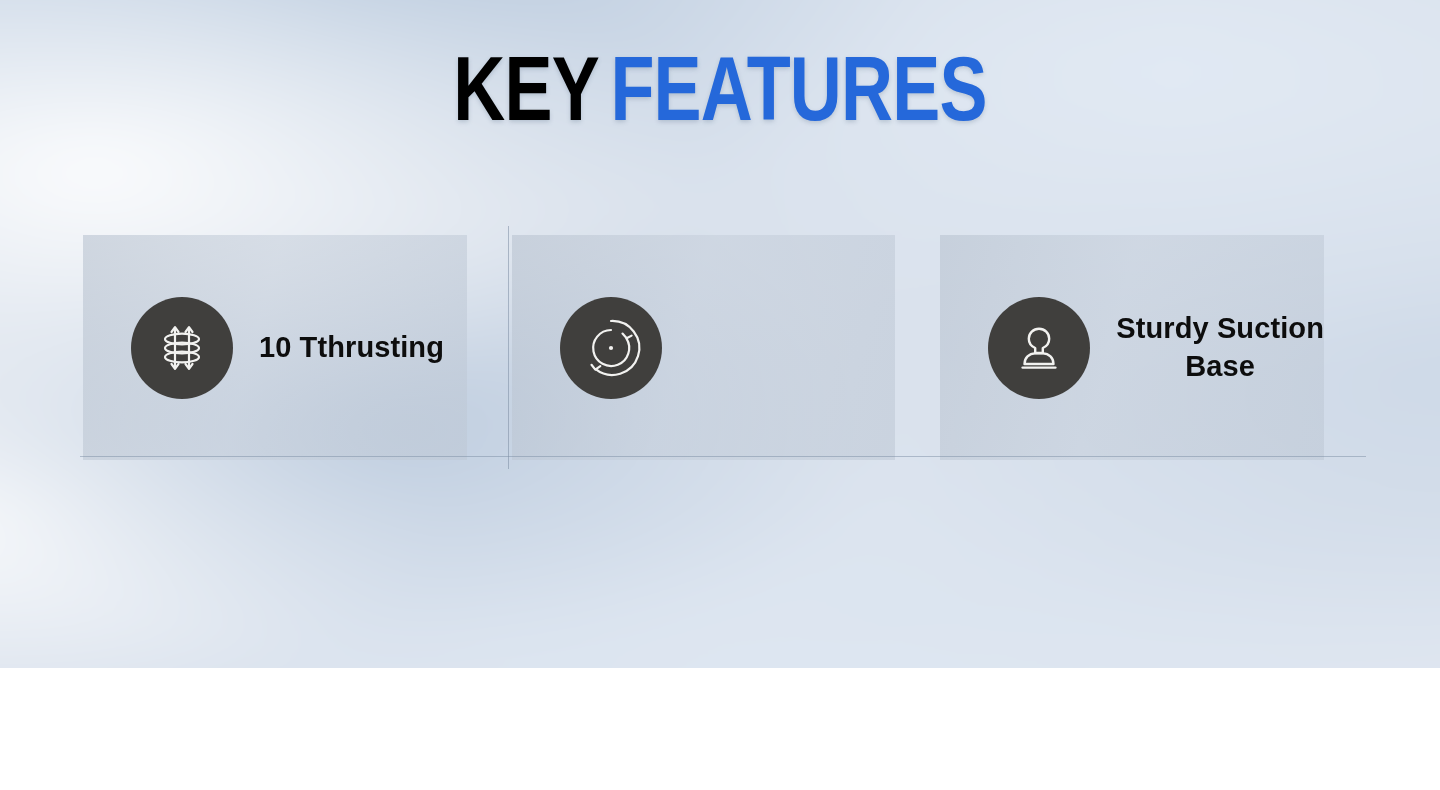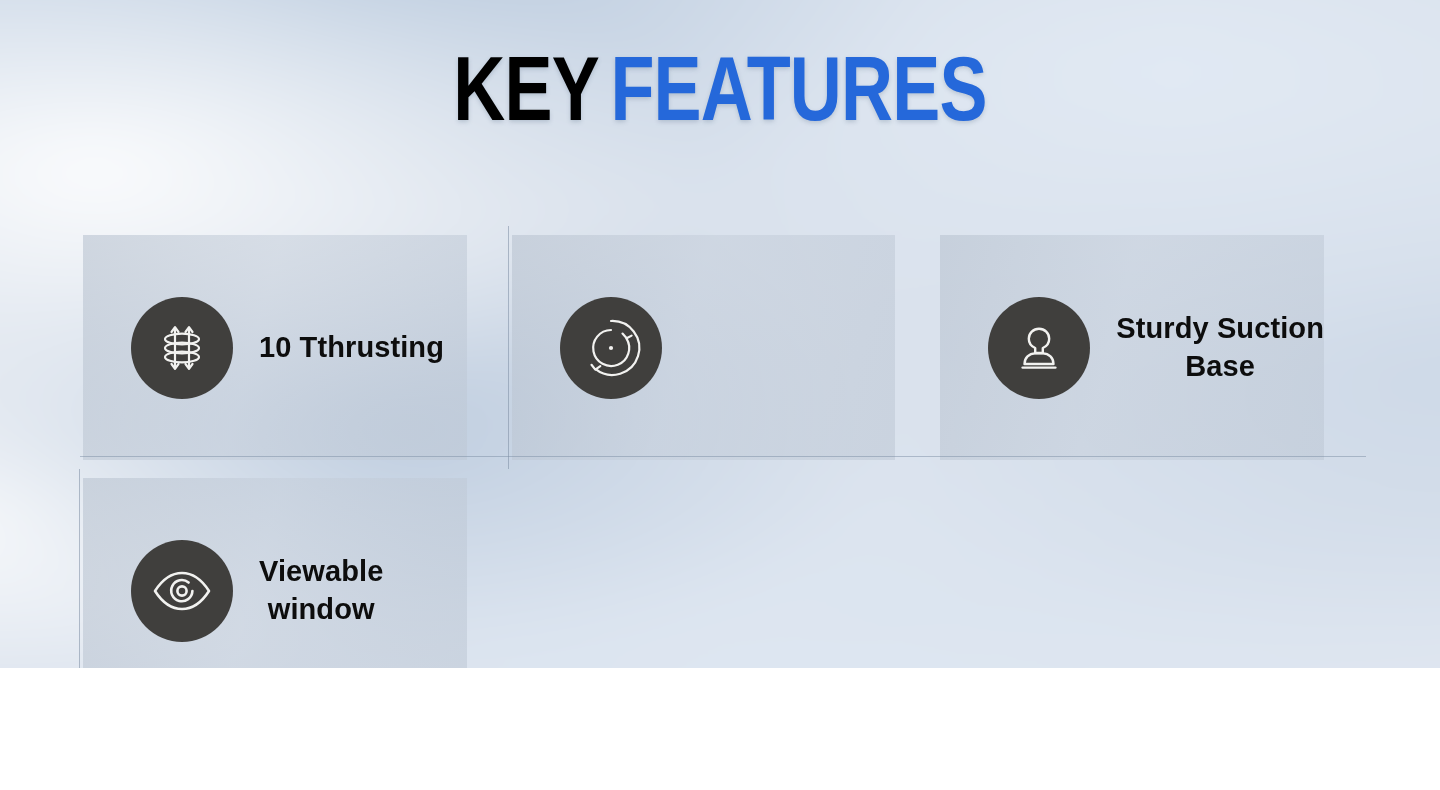--- a/index.html
+++ b/index.html
@@ -179,34 +179,18 @@
             <path d="M16.5 47 C16.5 41 21 36.4 27.2 36.4 L34.8 36.4 C41 36.4 45.5 41 45.5 47 Z"></path>
 
             <path d="M14.6 50.6 H47.4"></path>
           </svg>
         </div>
         <div class="label two">Sturdy Suction
 Base</div>
       </div>
     </div>
 
-    <div class="cell vdiv">
-      <div class="panel">
-        <div class="badge">
-          <svg width="66" height="66" viewBox="0 0 66 66" fill="none" stroke="#f2f2f0" stroke-width="2.6" stroke-linecap="round" stroke-linejoin="round">
-
-            <path d="M6 33 C14 20.5 23.5 15 33 15 C42.5 15 52 20.5 60 33
-                     C52 45.5 42.5 51 33 51 C23.5 51 14 45.5 6 33 Z"></path>
-
-            <path d="M39.6 24.5 A10.6 10.6 0 1 0 43.4 33"></path>
-            <circle cx="33" cy="33" r="4.6"></circle>
-          </svg>
-        </div>
-        <div class="label two">Viewable
-window</div>
-      </div>
-    </div>
 
 
   </div>
 
   <div class="hdiv"></div>
 </div>
 
 </body></html>

